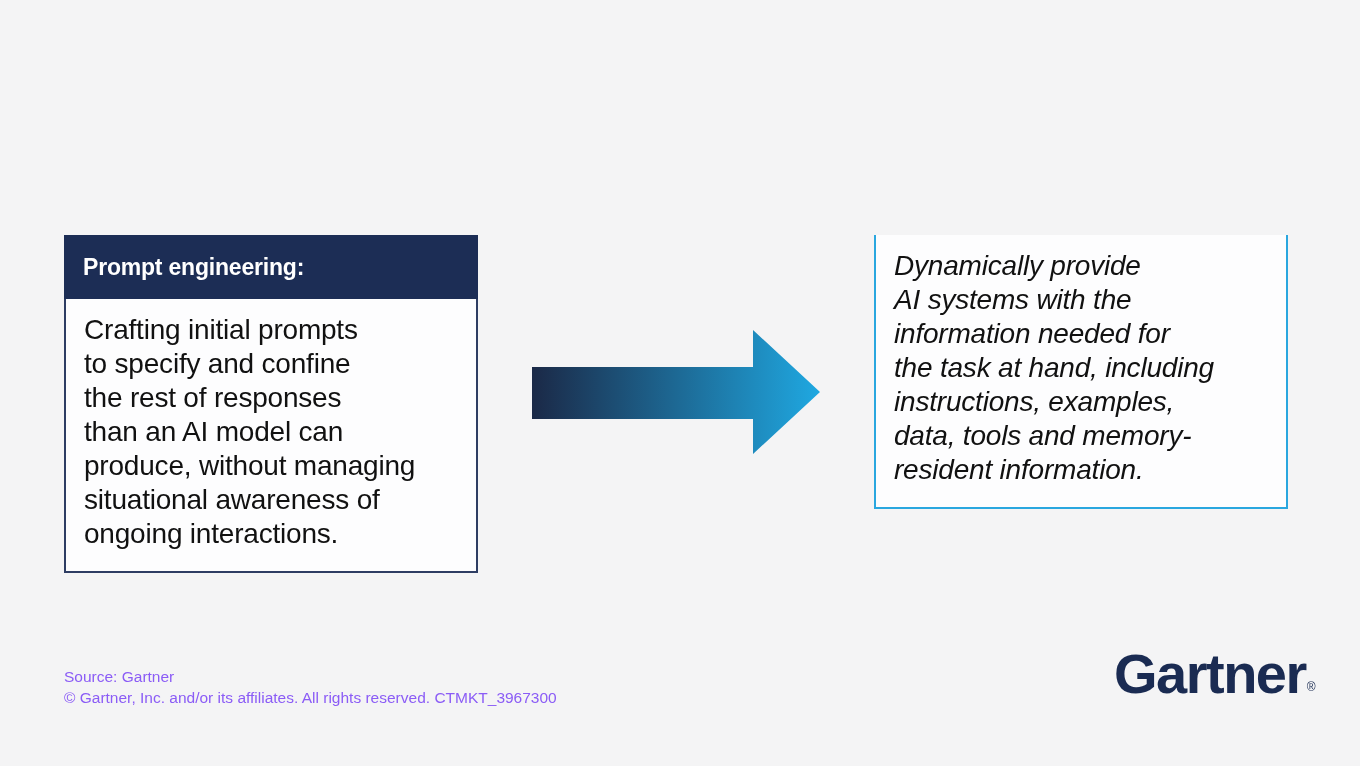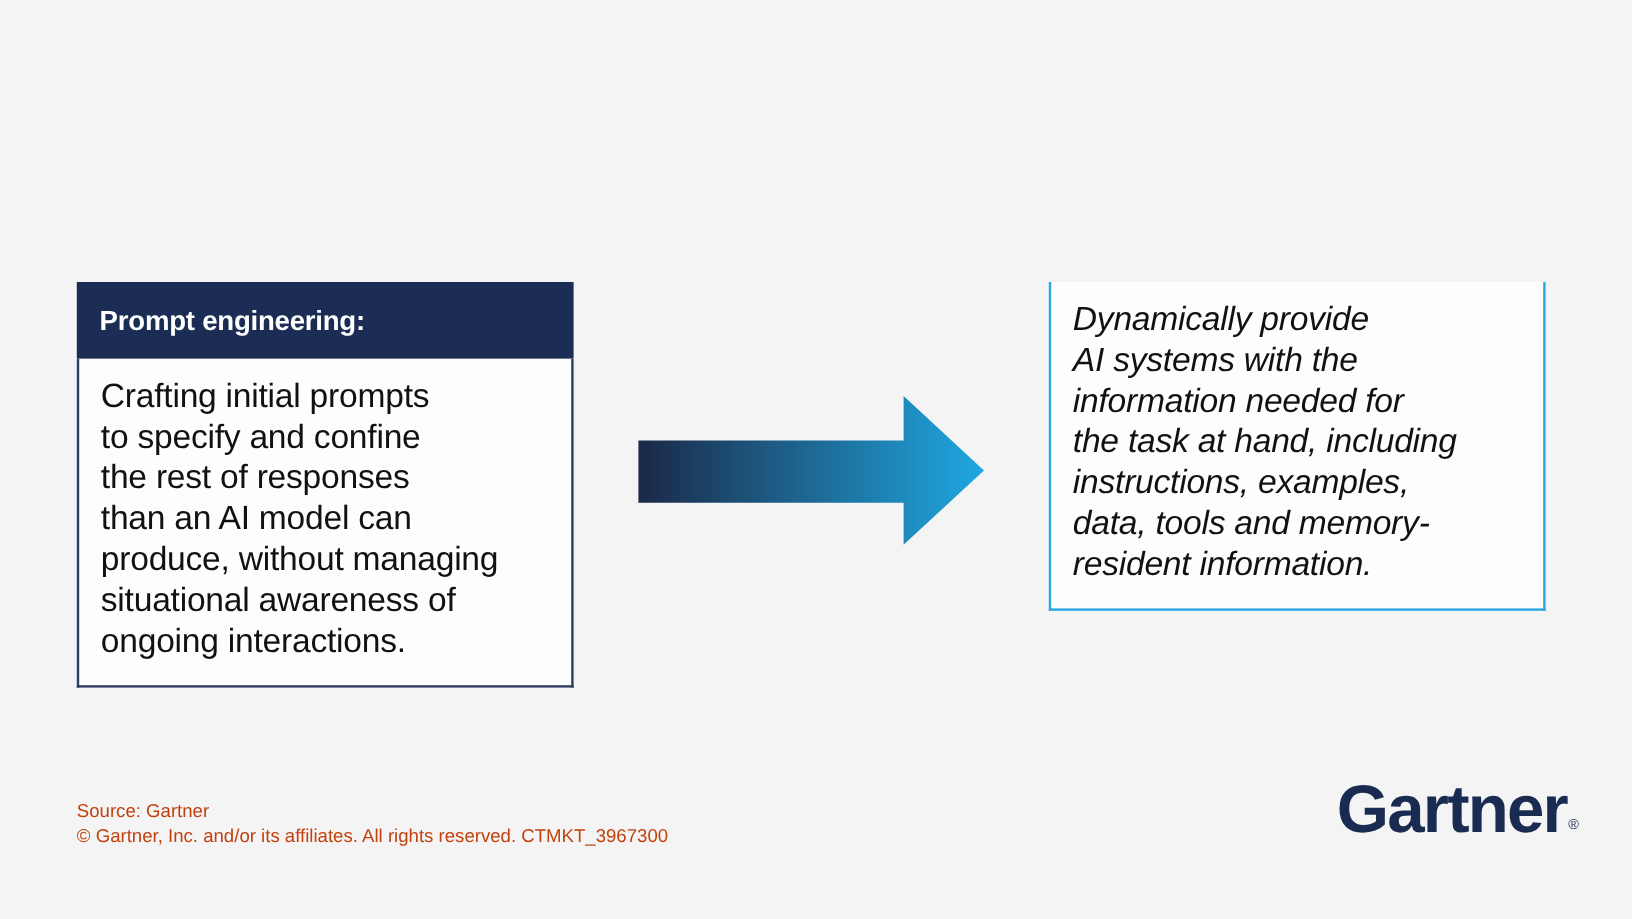--- a/index.html
+++ b/index.html
@@ -70,21 +70,21 @@
     top: 328px;
     width: 292px;
     height: 128px;
   }
   .footer {
     position: absolute;
     left: 64px;
     top: 666px;
     font-size: 15.5px;
     line-height: 21px;
-    color: #c2410c;
+    color: #8b5cf6;
     white-space: pre-line;
   }
   .logo {
     position: absolute;
     left: 1114px;
     top: 646px;
     color: #1A2B52;
     font-weight: bold;
     font-size: 56px;
     letter-spacing: -1.5px;

